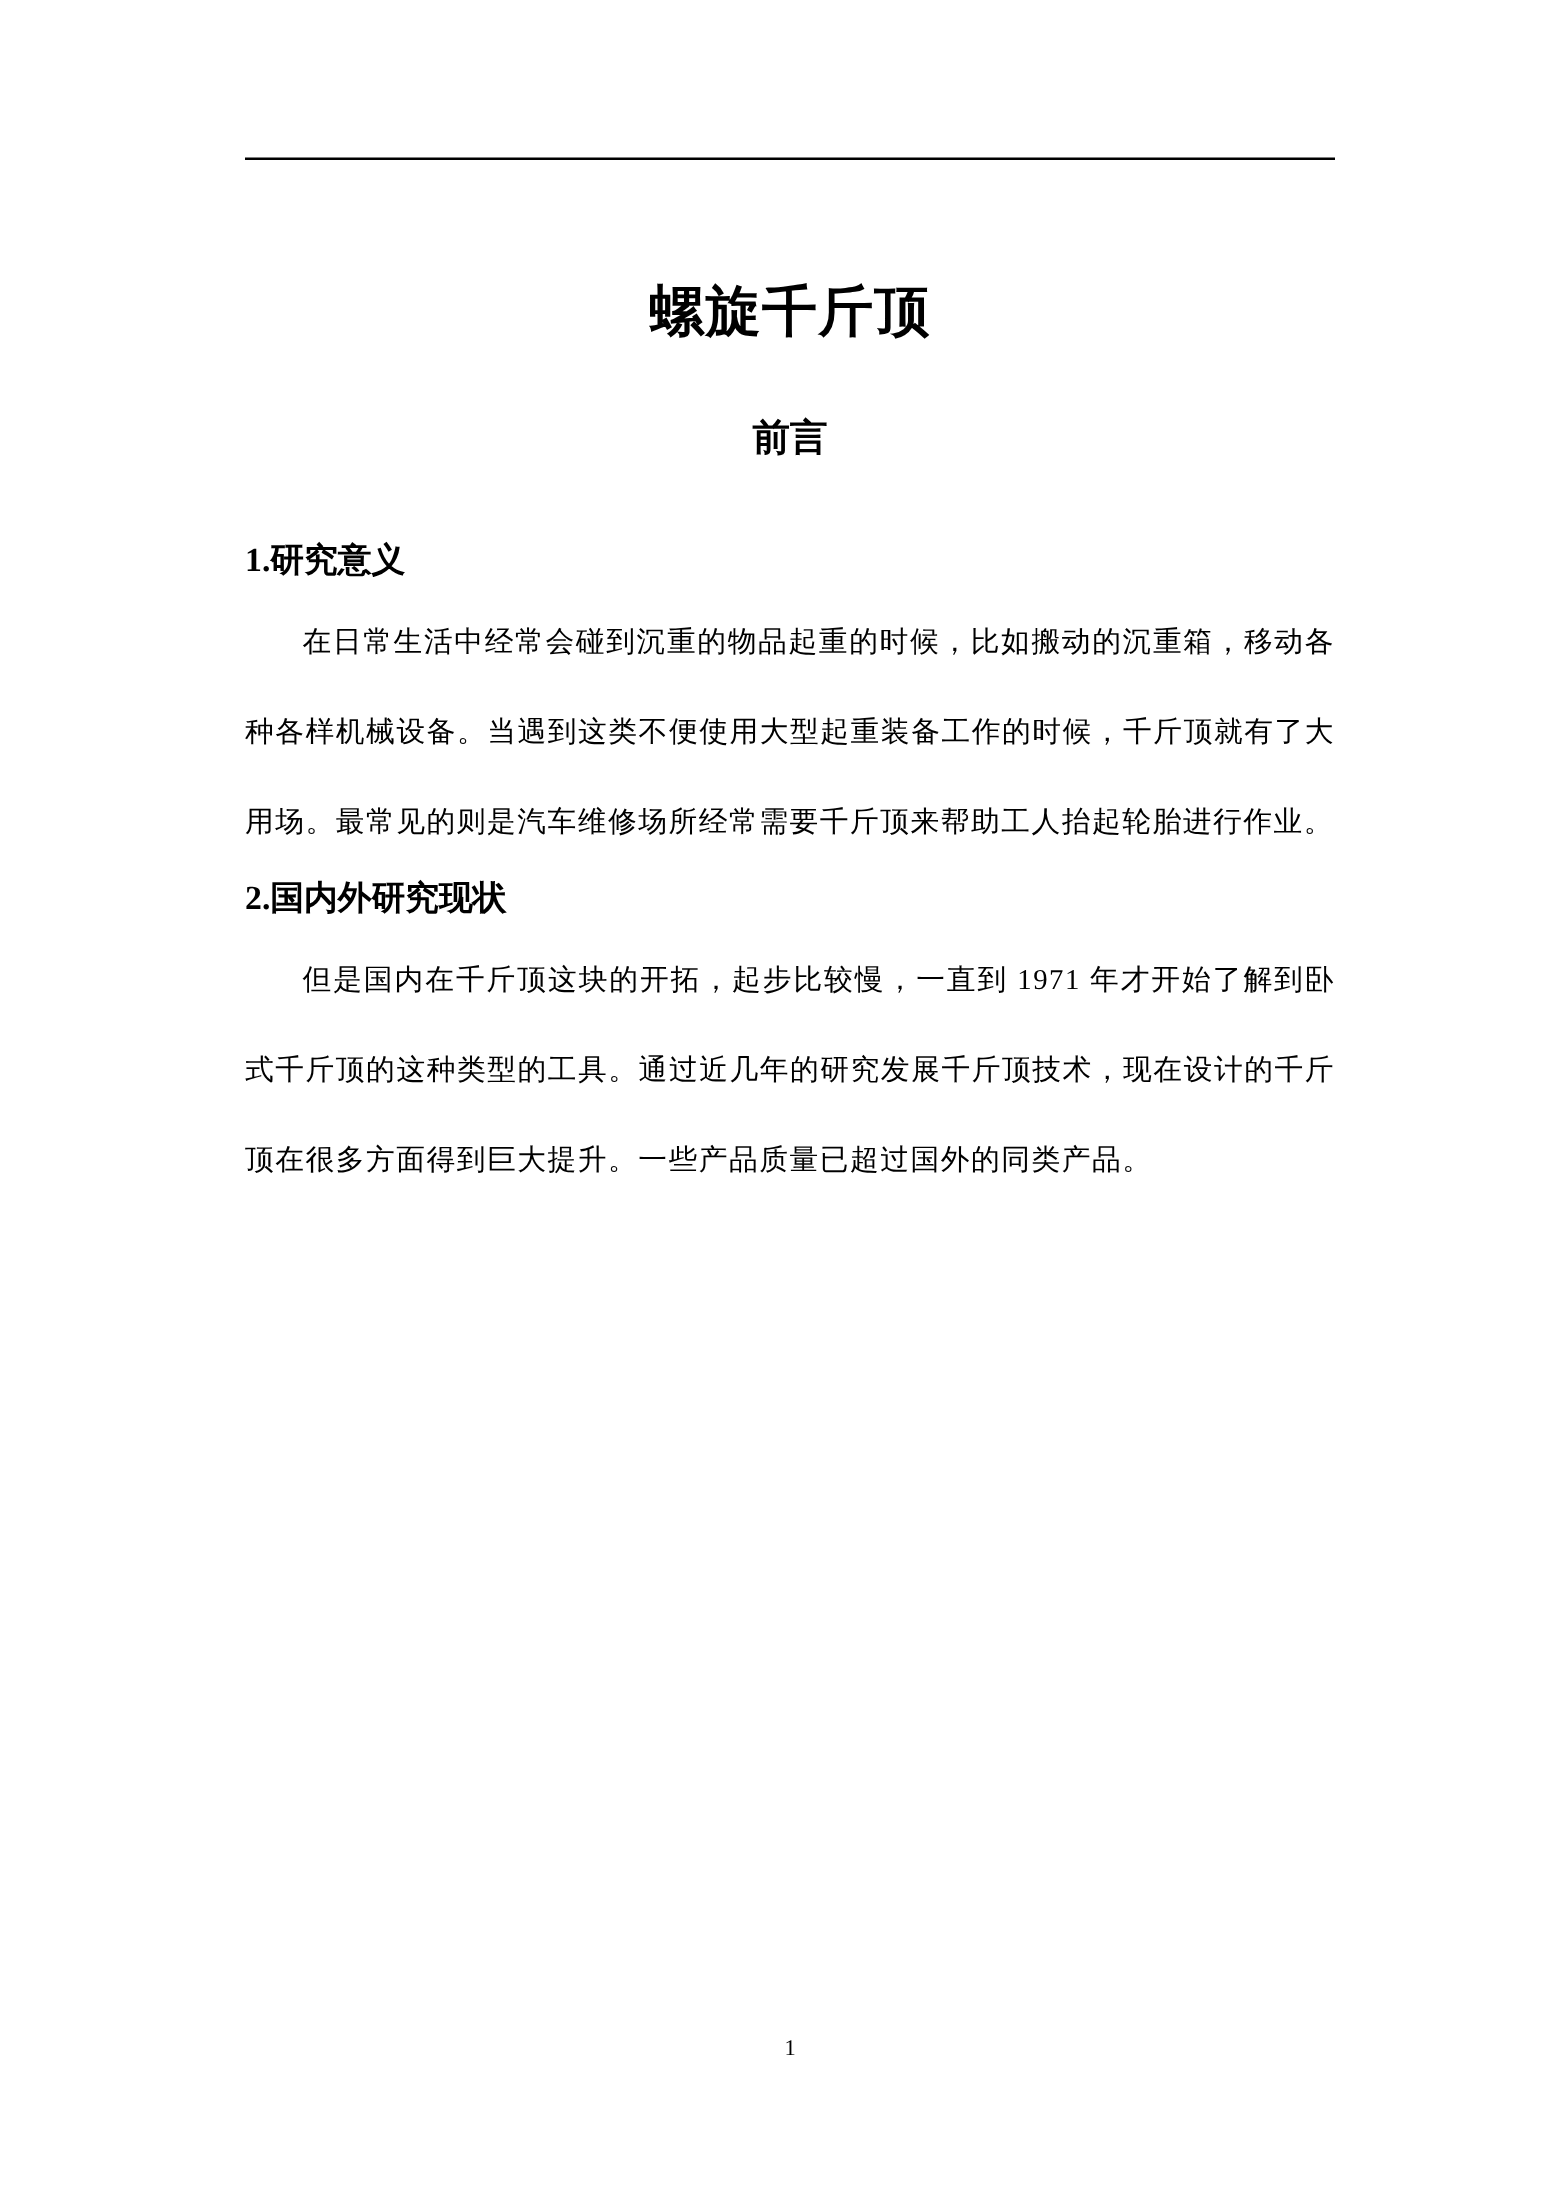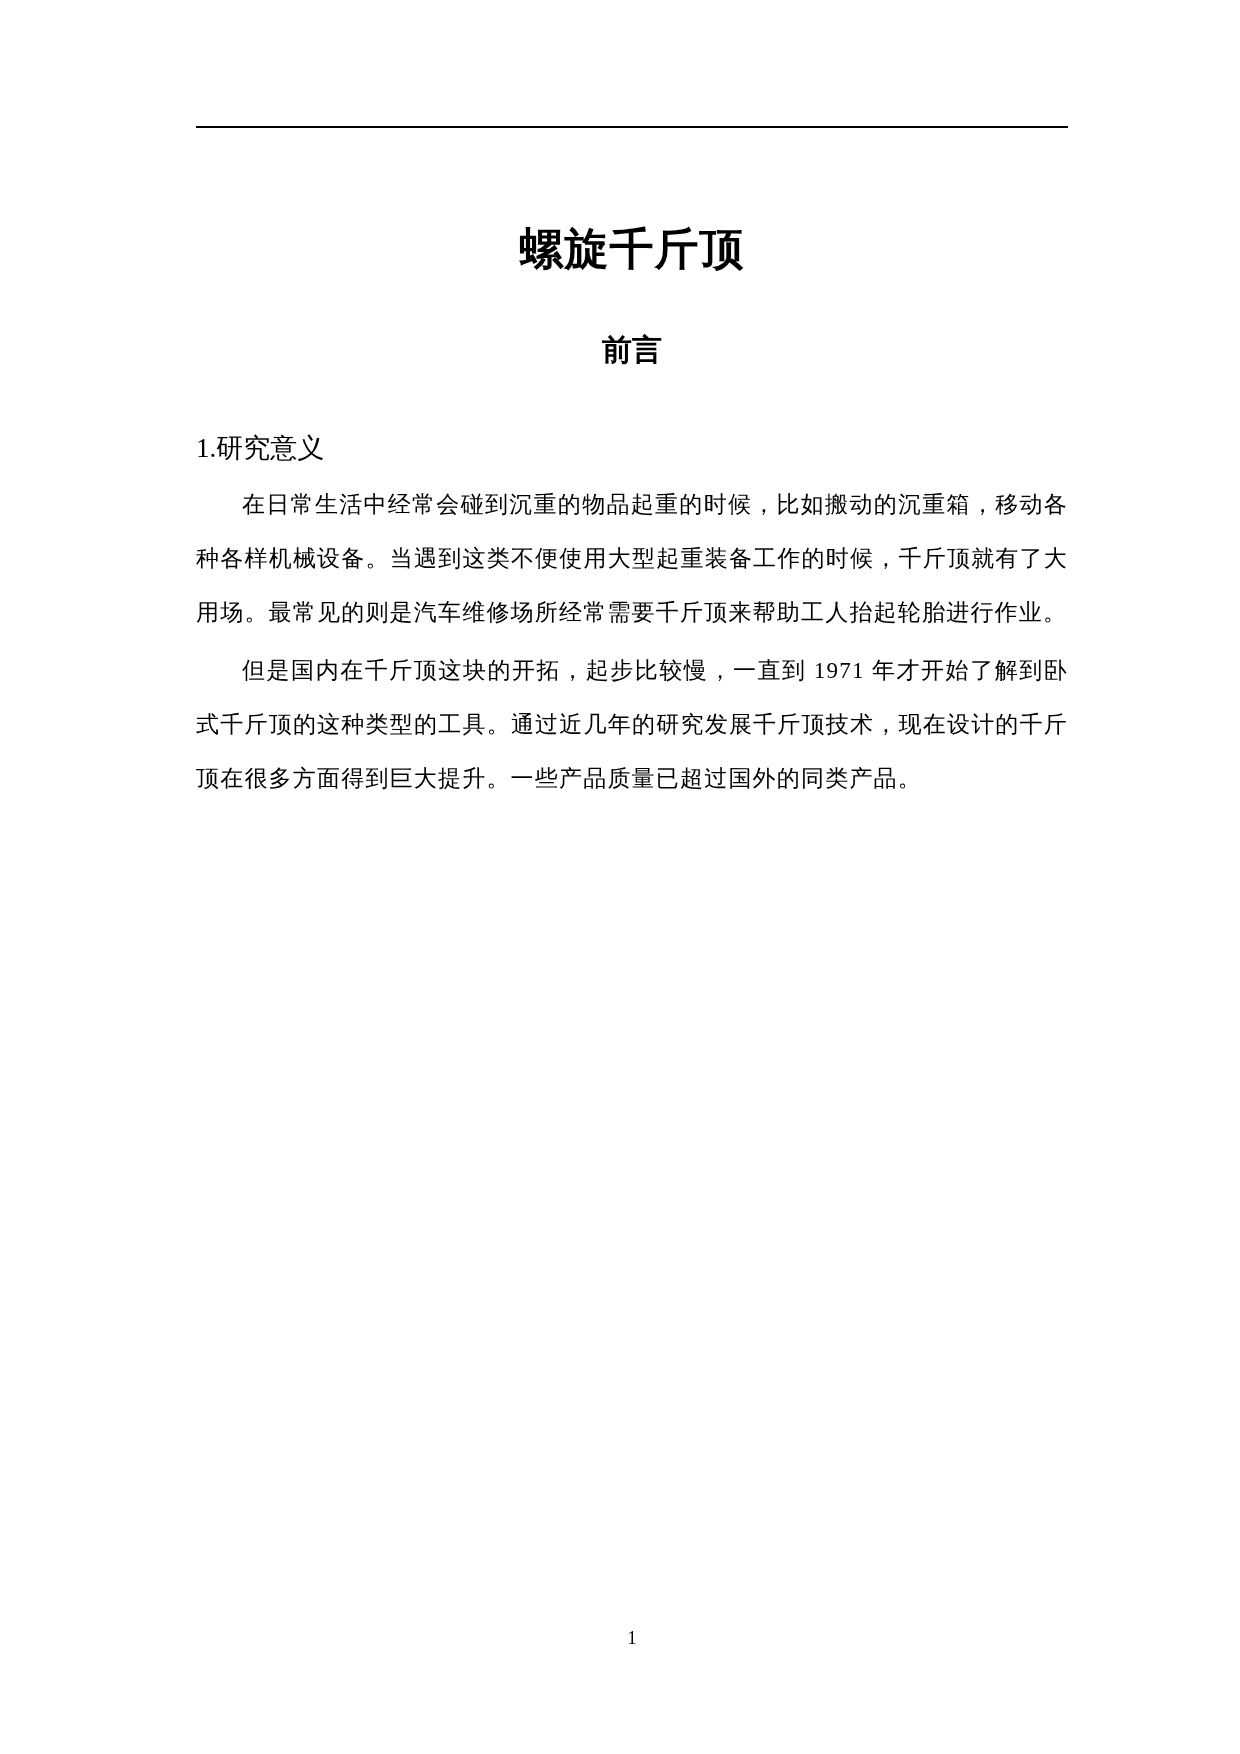--- a/index.html
+++ b/index.html
@@ -5,36 +5,37 @@
   html, body { margin: 0; padding: 0; background: #ffffff; }
   body { width: 1240px; height: 1754px; position: relative; overflow: hidden;
          font-family: "Liberation Serif", "DejaVu Serif", serif; color: #000; }
   .header-rule { position: absolute; left: 196px; top: 126px; width: 872px; height: 0;
                  border-top: 2px solid #000; }
   .title { position: absolute; left: 0; width: 1264px; top: 220px; text-align: center;
            font-family: "DejaVu Sans", sans-serif; font-weight: bold; font-size: 44px; letter-spacing: 1px; }
   .subtitle { position: absolute; left: 0; width: 1264px; top: 330px; text-align: center;
               font-family: "DejaVu Sans", sans-serif; font-weight: bold; font-size: 30px; }
   .content { position: absolute; left: 196px; width: 872px; top: 428px; }
-  .section-heading { font-size: 27px; line-height: 40px; margin: 0 0 10px 0; font-weight: normal; }
-  .para { font-size: 23px; line-height: 54px; text-indent: 2em; margin: 0 0 4px 0;
+  .section-heading { font-size: 27px; line-height: 40px; margin: 0 0 10px 0; font-weight: bold; }
+  .para { font-size: 23px; line-height: 72px; text-indent: 2em; margin: 0 0 4px 0;
           text-align: justify; letter-spacing: 1.2px; }
   .page-number { position: absolute; left: 0; width: 1264px; top: 1628px; text-align: center; font-size: 18px; }
 </style>
 </head>
 <body>
 
 <div class="header-rule"></div>
 
 <div class="title">螺旋千斤顶</div>
 <div class="subtitle">前言</div>
 
 <div class="content">
   <div>
     <h2 class="section-heading">1.研究意义</h2>
     <p class="para">在日常生活中经常会碰到沉重的物品起重的时候，比如搬动的沉重箱，移动各种各样机械设备。当遇到这类不便使用大型起重装备工作的时候，千斤顶就有了大用场。最常见的则是汽车维修场所经常需要千斤顶来帮助工人抬起轮胎进行作业。</p>
   </div>
   <div>
+    <h2 class="section-heading">2.国内外研究现状</h2>
     <p class="para">但是国内在千斤顶这块的开拓，起步比较慢，一直到 1971 年才开始了解到卧式千斤顶的这种类型的工具。通过近几年的研究发展千斤顶技术，现在设计的千斤顶在很多方面得到巨大提升。一些产品质量已超过国外的同类产品。</p>
   </div>
 </div>
 
 <div class="page-number">1</div>
 
 </body></html>

